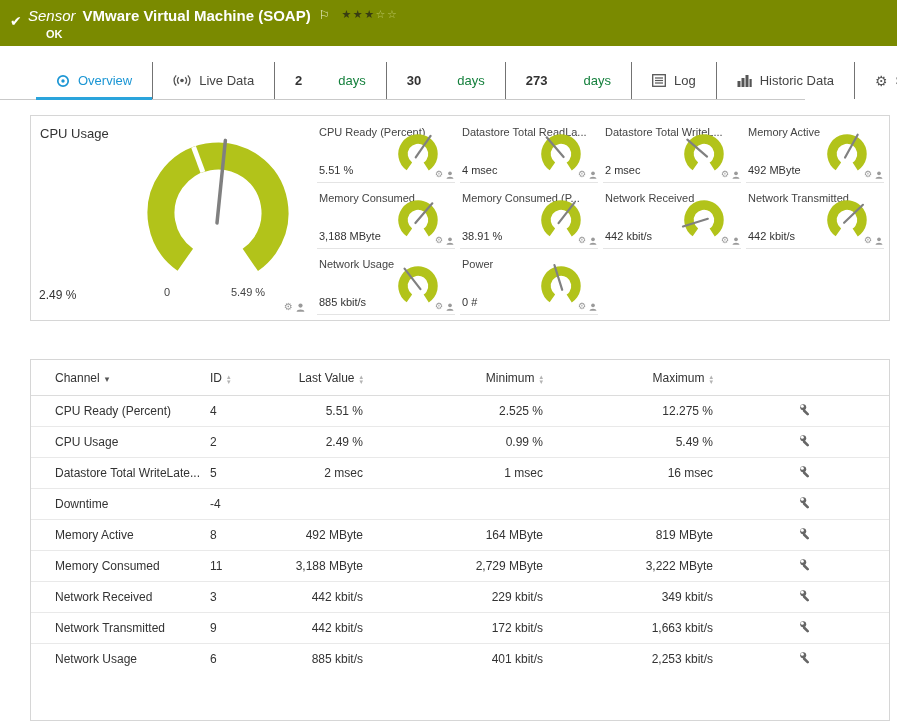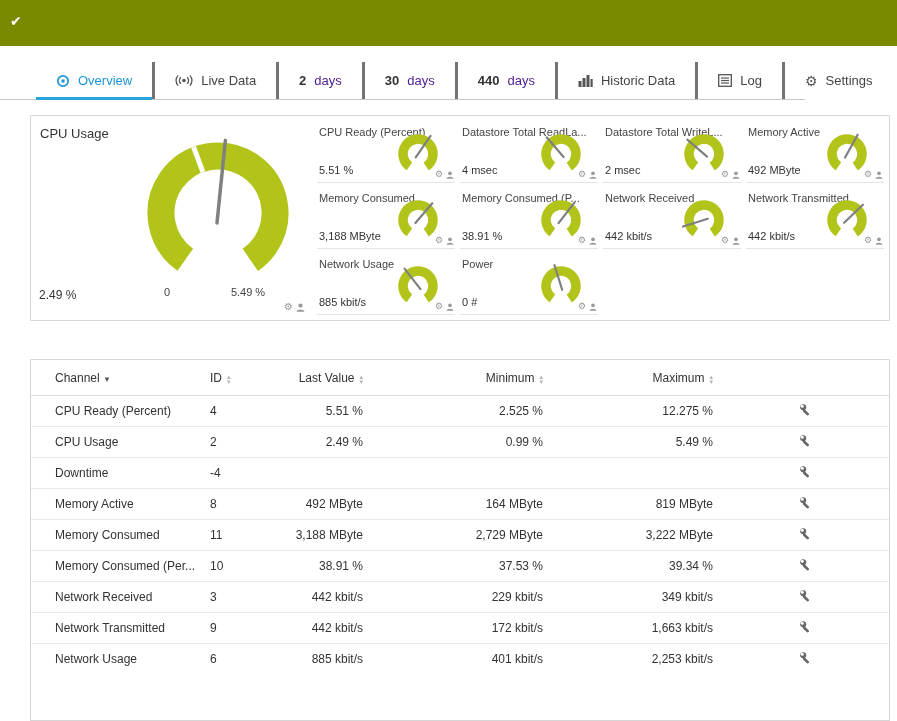--- a/index.html
+++ b/index.html
@@ -15,26 +15,26 @@
   .sensor-name { font-weight:700; }
   .flag { font-size:12px; margin-left:8px; position:relative; top:-2px; color:#eef2d0; }
   .stars { margin-left:12px; font-size:11px; letter-spacing:1.5px; position:relative; top:-3px; cursor:pointer; }
   .stars .sf { color:#383d12; }
   .stars .se { color:#b7c35e; }
   .status { margin-left:18px; margin-top:4px; font-size:11px; font-weight:700; color:#fff; }
 
   
   .tabs { position:absolute; top:62px; left:0; width:805px; height:38px; border-bottom:1px solid #c9c9c9; display:flex; padding-left:36px; background:#fff; }
   .tab { display:flex; align-items:center; gap:8px; padding:0 20px; font-size:13px; color:#444; position:relative; cursor:pointer; white-space:nowrap; }
-  .tab + .tab { border-left:3px solid #737373; }
+  .tab + .tab { border-left:1px solid #737373; }
   .tab.active { color:#1b96d4; }
   .tab.active::after { content:""; position:absolute; left:0; right:0; bottom:-1px; height:3px; background:#2aa4dc; }
   .tab svg { display:block; flex:none; }
   .tab .num { font-weight:700; color:#333; }
-  .tab .dim { color:#4c1d95; }
+  .tab .dim { color:#15803d;margin-left:28px; }
   .gear-glyph { font-size:14px; color:#555; line-height:1; }
 
   
   .panel { position:absolute; left:30px; width:860px; background:#fff; border:1px solid #d6d6d6; }
   .gpanel { top:115px; height:206px; }
   .tpanel { top:359px; height:362px; overflow:hidden; }
 
   
   .main-g { position:absolute; left:0; top:0; width:282px; height:100%; }
   .ptitle { position:absolute; left:9px; top:10px; font-size:13px; color:#333; }
@@ -68,20 +68,29 @@
   .sorted { margin-left:5px; font-size:9px; color:#555; }
   .wrench { cursor:pointer; display:inline-block; }
 </style>
 </head>
 <body>
 
 <div>
 
   <header class="topbar">
     <span class="chk">✔</span>
+    <div class="tblock">
+      <div class="tline">
+        <span class="sensor-word">Sensor</span>
+        <span class="sensor-name">VMware Virtual Machine (SOAP)</span>
+        <span class="flag">⚐</span>
+        <span class="stars"><span class="sf">★★★</span><span class="se">☆☆</span></span>
+      </div>
+      <div class="status">OK</div>
+    </div>
   </header>
 
   <nav class="tabs">
     <div class="tab active">
       <svg width="14" height="14" viewBox="0 0 14 14">
           <circle cx="7" cy="7" r="5.2" fill="none" stroke="#1b96d4" stroke-width="1.7"></circle>
           <circle cx="7" cy="7" r="1.7" fill="#1b96d4"></circle>
         </svg>
       <span>Overview</span>
     </div>
@@ -97,40 +106,40 @@
     </div>
     <div class="tab">
       <span class="num">2</span>
       <span class="dim">days</span>
     </div>
     <div class="tab">
       <span class="num">30</span>
       <span class="dim">days</span>
     </div>
     <div class="tab">
-      <span class="num">440</span>
+      <span class="num">273</span>
       <span class="dim">days</span>
+    </div>
+    <div class="tab">
+      <svg width="14" height="13" viewBox="0 0 14 13">
+          <rect x="0.7" y="0.7" width="12.6" height="11.6" fill="none" stroke="#555" stroke-width="1.3"></rect>
+          <line x1="3" y1="4" x2="11" y2="4" stroke="#555" stroke-width="1.2"></line>
+          <line x1="3" y1="6.5" x2="11" y2="6.5" stroke="#555" stroke-width="1.2"></line>
+          <line x1="3" y1="9" x2="11" y2="9" stroke="#555" stroke-width="1.2"></line>
+        </svg>
+      <span>Log</span>
     </div>
     <div class="tab">
       <svg width="15" height="13" viewBox="0 0 15 13" fill="#555">
           <rect x="0.5" y="7" width="3" height="6"></rect>
           <rect x="4.5" y="4" width="3" height="9"></rect>
           <rect x="8.5" y="1" width="3" height="12"></rect>
           <rect x="12.5" y="5" width="2.2" height="8"></rect>
         </svg>
       <span>Historic Data</span>
-    </div>
-    <div class="tab">
-      <svg width="14" height="13" viewBox="0 0 14 13">
-          <rect x="0.7" y="0.7" width="12.6" height="11.6" fill="none" stroke="#555" stroke-width="1.3"></rect>
-          <line x1="3" y1="4" x2="11" y2="4" stroke="#555" stroke-width="1.2"></line>
-          <line x1="3" y1="6.5" x2="11" y2="6.5" stroke="#555" stroke-width="1.2"></line>
-          <line x1="3" y1="9" x2="11" y2="9" stroke="#555" stroke-width="1.2"></line>
-        </svg>
-      <span>Log</span>
     </div>
     <div class="tab">
       <span class="gear-glyph">⚙</span>
       <span>Settings</span>
     </div>
   </nav>
 
   <section class="panel gpanel">
     <div class="main-g">
       <div class="ptitle">CPU Usage</div>
@@ -363,20 +372,34 @@
     <td class="ic"><span class="wrench"><svg width="13" height="13" viewBox="0 0 13 13">
                   <g fill="#666">
                     <circle cx="4.2" cy="4.2" r="3"></circle>
                     <circle cx="3.3" cy="3.3" r="1.5" fill="#fff"></circle>
                     <rect x="5.2" y="5.9" width="7.5" height="2.6" rx="1.3" transform="rotate(45 5.2 5.9)"></rect>
                   </g>
                 </svg></span></td>
   </tr>
 
 
+  <tr>
+    <td class="ch">Datastore Total WriteLate...</td>
+    <td>5</td>
+    <td class="r">2 msec</td>
+    <td class="r">1 msec</td>
+    <td class="r">16 msec</td>
+    <td class="ic"><span class="wrench"><svg width="13" height="13" viewBox="0 0 13 13">
+                  <g fill="#666">
+                    <circle cx="4.2" cy="4.2" r="3"></circle>
+                    <circle cx="3.3" cy="3.3" r="1.5" fill="#fff"></circle>
+                    <rect x="5.2" y="5.9" width="7.5" height="2.6" rx="1.3" transform="rotate(45 5.2 5.9)"></rect>
+                  </g>
+                </svg></span></td>
+  </tr>
 
   <tr>
     <td class="ch">Downtime</td>
     <td>-4</td>
     <td class="r"></td>
     <td class="r"></td>
     <td class="r"></td>
     <td class="ic"><span class="wrench"><svg width="13" height="13" viewBox="0 0 13 13">
                   <g fill="#666">
                     <circle cx="4.2" cy="4.2" r="3"></circle>
@@ -409,34 +432,20 @@
     <td class="r">3,222 MByte</td>
     <td class="ic"><span class="wrench"><svg width="13" height="13" viewBox="0 0 13 13">
                   <g fill="#666">
                     <circle cx="4.2" cy="4.2" r="3"></circle>
                     <circle cx="3.3" cy="3.3" r="1.5" fill="#fff"></circle>
                     <rect x="5.2" y="5.9" width="7.5" height="2.6" rx="1.3" transform="rotate(45 5.2 5.9)"></rect>
                   </g>
                 </svg></span></td>
   </tr>
 
-  <tr>
-    <td class="ch">Memory Consumed (Per...</td>
-    <td>10</td>
-    <td class="r">38.91 %</td>
-    <td class="r">37.53 %</td>
-    <td class="r">39.34 %</td>
-    <td class="ic"><span class="wrench"><svg width="13" height="13" viewBox="0 0 13 13">
-                  <g fill="#666">
-                    <circle cx="4.2" cy="4.2" r="3"></circle>
-                    <circle cx="3.3" cy="3.3" r="1.5" fill="#fff"></circle>
-                    <rect x="5.2" y="5.9" width="7.5" height="2.6" rx="1.3" transform="rotate(45 5.2 5.9)"></rect>
-                  </g>
-                </svg></span></td>
-  </tr>
 
   <tr>
     <td class="ch">Network Received</td>
     <td>3</td>
     <td class="r">442 kbit/s</td>
     <td class="r">229 kbit/s</td>
     <td class="r">349 kbit/s</td>
     <td class="ic"><span class="wrench"><svg width="13" height="13" viewBox="0 0 13 13">
                   <g fill="#666">
                     <circle cx="4.2" cy="4.2" r="3"></circle>

